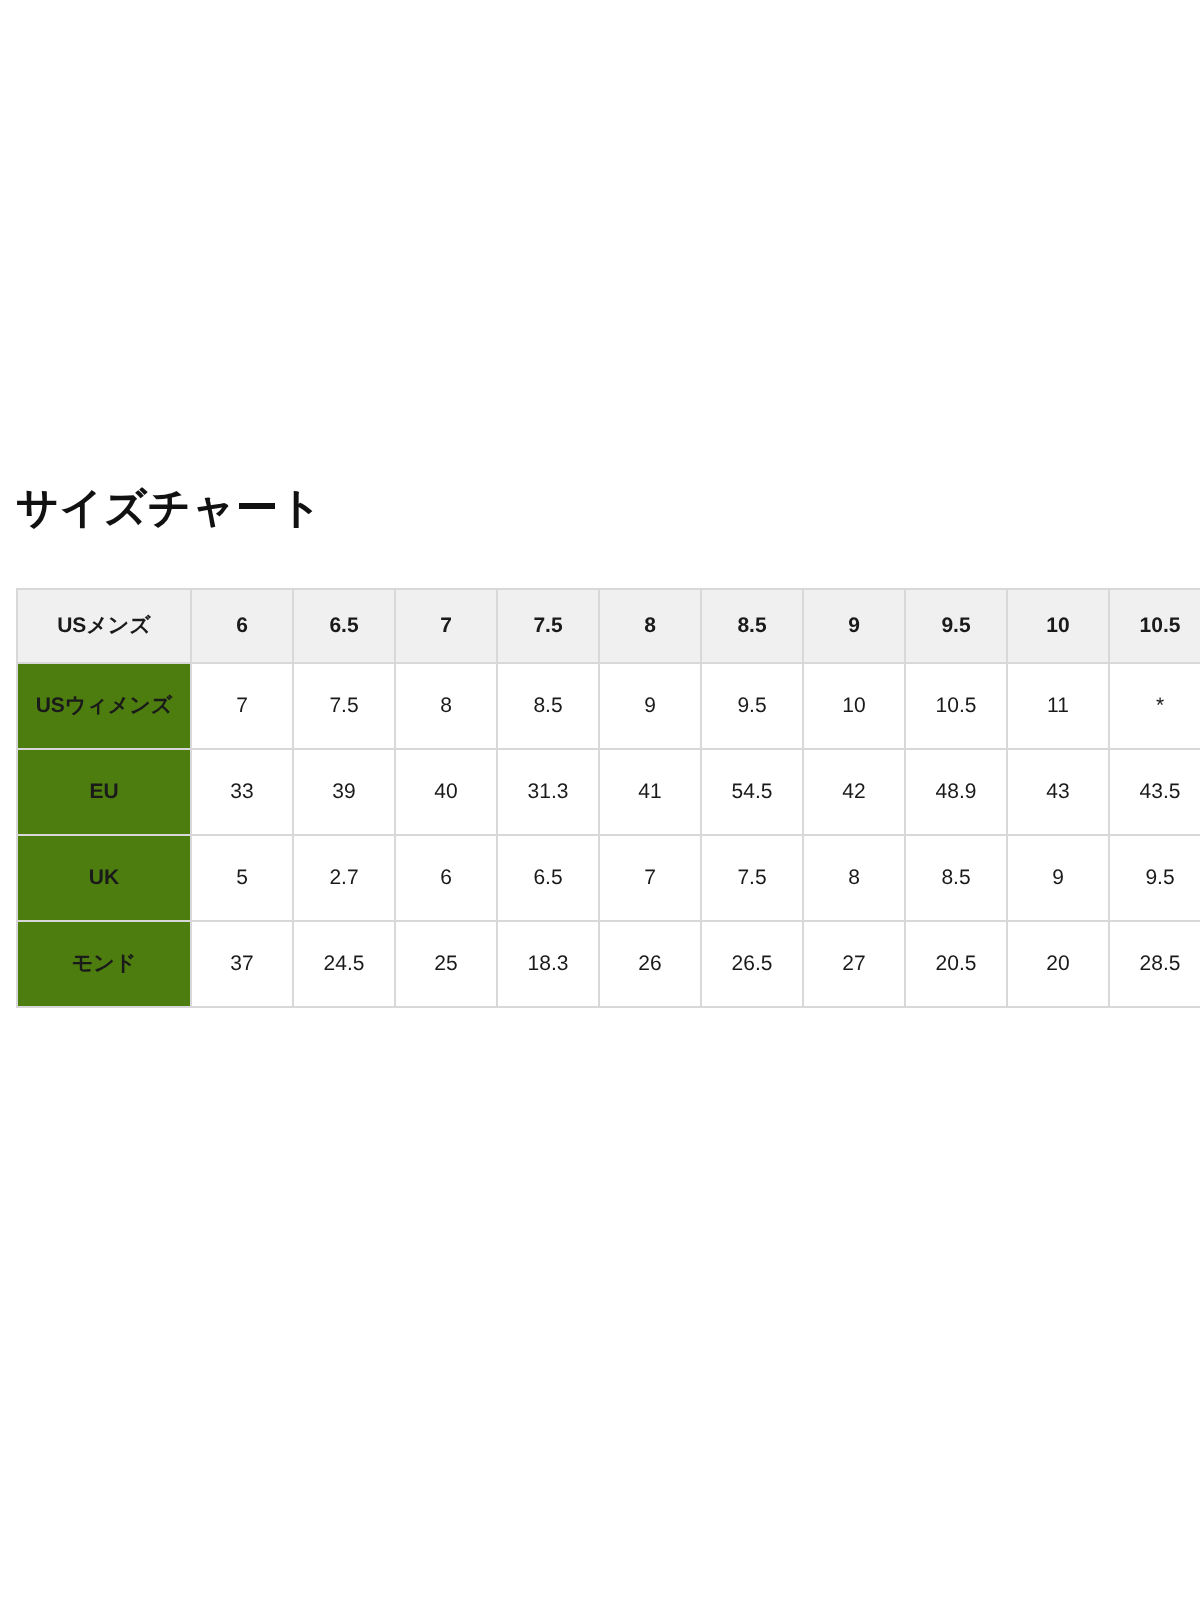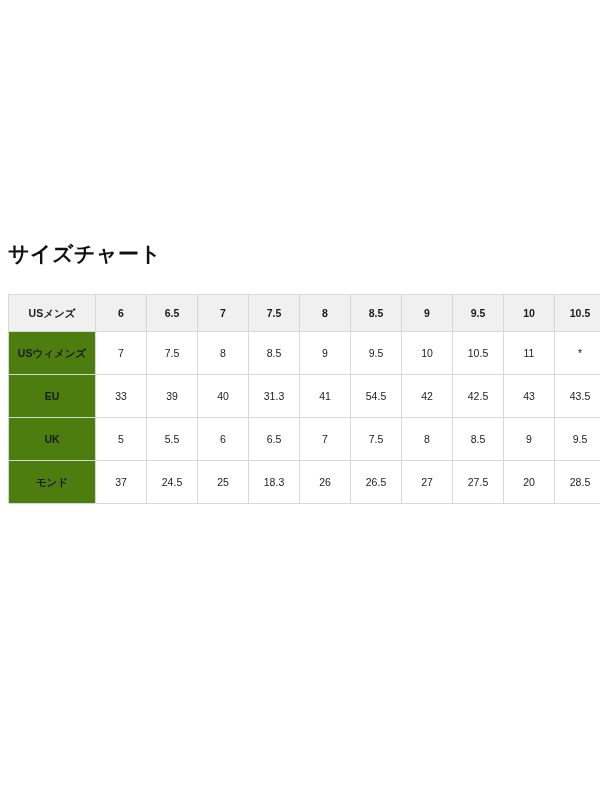--- a/index.html
+++ b/index.html
@@ -118,49 +118,49 @@
         </tr>
         <tr>
           <td class="rowhead">EU</td>
           <td>33</td>
           <td>39</td>
           <td>40</td>
           <td>31.3</td>
           <td>41</td>
           <td>54.5</td>
           <td>42</td>
-          <td>42.5</td>
+          <td>48.9</td>
           <td>43</td>
           <td>43.5</td>
 
         </tr>
         <tr>
           <td class="rowhead">UK</td>
           <td>5</td>
-          <td>5.5</td>
+          <td>2.7</td>
           <td>6</td>
           <td>6.5</td>
           <td>7</td>
           <td>7.5</td>
           <td>8</td>
           <td>8.5</td>
           <td>9</td>
           <td>9.5</td>
 
         </tr>
         <tr>
           <td class="rowhead">モンド</td>
           <td>37</td>
           <td>24.5</td>
           <td>25</td>
           <td>18.3</td>
           <td>26</td>
           <td>26.5</td>
           <td>27</td>
-          <td>27.5</td>
+          <td>20.5</td>
           <td>20</td>
           <td>28.5</td>
 
         </tr>
       </tbody>
     </table>
   </div>
 </div>
 
 </body></html>

